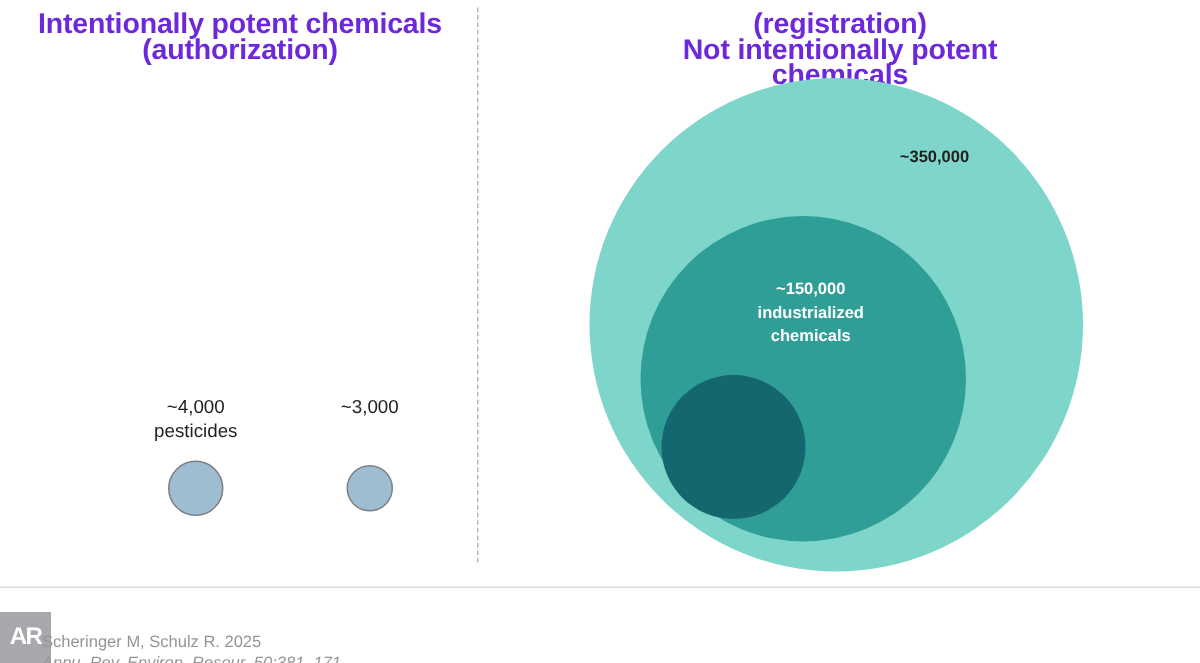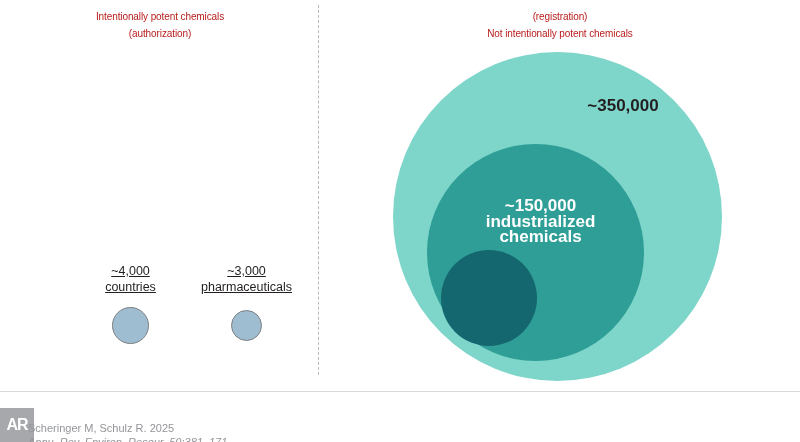--- a/index.html
+++ b/index.html
@@ -18,24 +18,24 @@
     position: absolute;
     left: 0;
     top: 0;
     width: 800px;
     height: 442px;
   }
   
   .panel-title {
     position: absolute;
     text-align: center;
-    font-weight: normal;
-    font-size: 10px;
+    font-weight: bold;
+    font-size: 19px;
     line-height: 17px;
-    color: #b91c1c;
+    color: #6d28d9;
     letter-spacing: -0.1px;
   }
   #title-left {
     left: 10px;
     top: 8px;
     width: 300px;
   }
   #title-right {
     left: 420px;
     top: 8px;
@@ -70,21 +70,20 @@
     top: 310px;
     width: 31px;
     height: 31px;
   }
   .small-label {
     position: absolute;
     text-align: center;
     font-size: 12.5px;
     line-height: 15.5px;
     color: #231f20;
-    text-decoration: underline;
   }
   #label-pesticides {
     left: 60px;
     top: 264px;
     width: 141px;
   }
   #label-pharmaceuticals {
     left: 176px;
     top: 264px;
     width: 141px;
@@ -113,36 +112,35 @@
     left: 441px;
     top: 250px;
     width: 96px;
     height: 96px;
     background: #14666f;
   }
   .venn-label {
     position: absolute;
     text-align: center;
     font-weight: bold;
-    font-size: 17px;
+    font-size: 11px;
     line-height: 15.5px;
   }
   .venn-label span { display: block; }
   #label-global {
     left: 553px;
     top: 98px;
     width: 140px;
     color: #231f20;
   }
   #label-industrialized {
     left: 468px;
     top: 186px;
     width: 145px;
     color: #ffffff;
-    margin-top: 12px;
   }
   #label-eureach {
     left: 437px;
     top: 272px;
     width: 104px;
     color: #ffffff;
   }
   
   #footer-rule {
     position: absolute;
@@ -196,27 +194,26 @@
 
   <div class="panel-title" id="title-right">
     <span>(registration)</span>
     <span>Not intentionally potent chemicals</span>
   </div>
 
   <div id="divider"></div>
 
   <div class="small-label" id="label-pesticides">
     <span>~4,000</span>
-    <span>countries</span>
+    <span>pesticides</span>
   </div>
   <div class="small-circle" id="circle-pesticides"></div>
 
   <div class="small-label" id="label-pharmaceuticals">
     <span>~3,000</span>
-    <span>pharmaceuticals</span>
   </div>
   <div class="small-circle" id="circle-pharmaceuticals"></div>
 
   <div class="venn-circle" id="circle-global"></div>
   <div class="venn-circle" id="circle-industrialized"></div>
   <div class="venn-circle" id="circle-eureach"></div>
 
   <div class="venn-label" id="label-global">
     <span>~350,000</span>
   </div>

